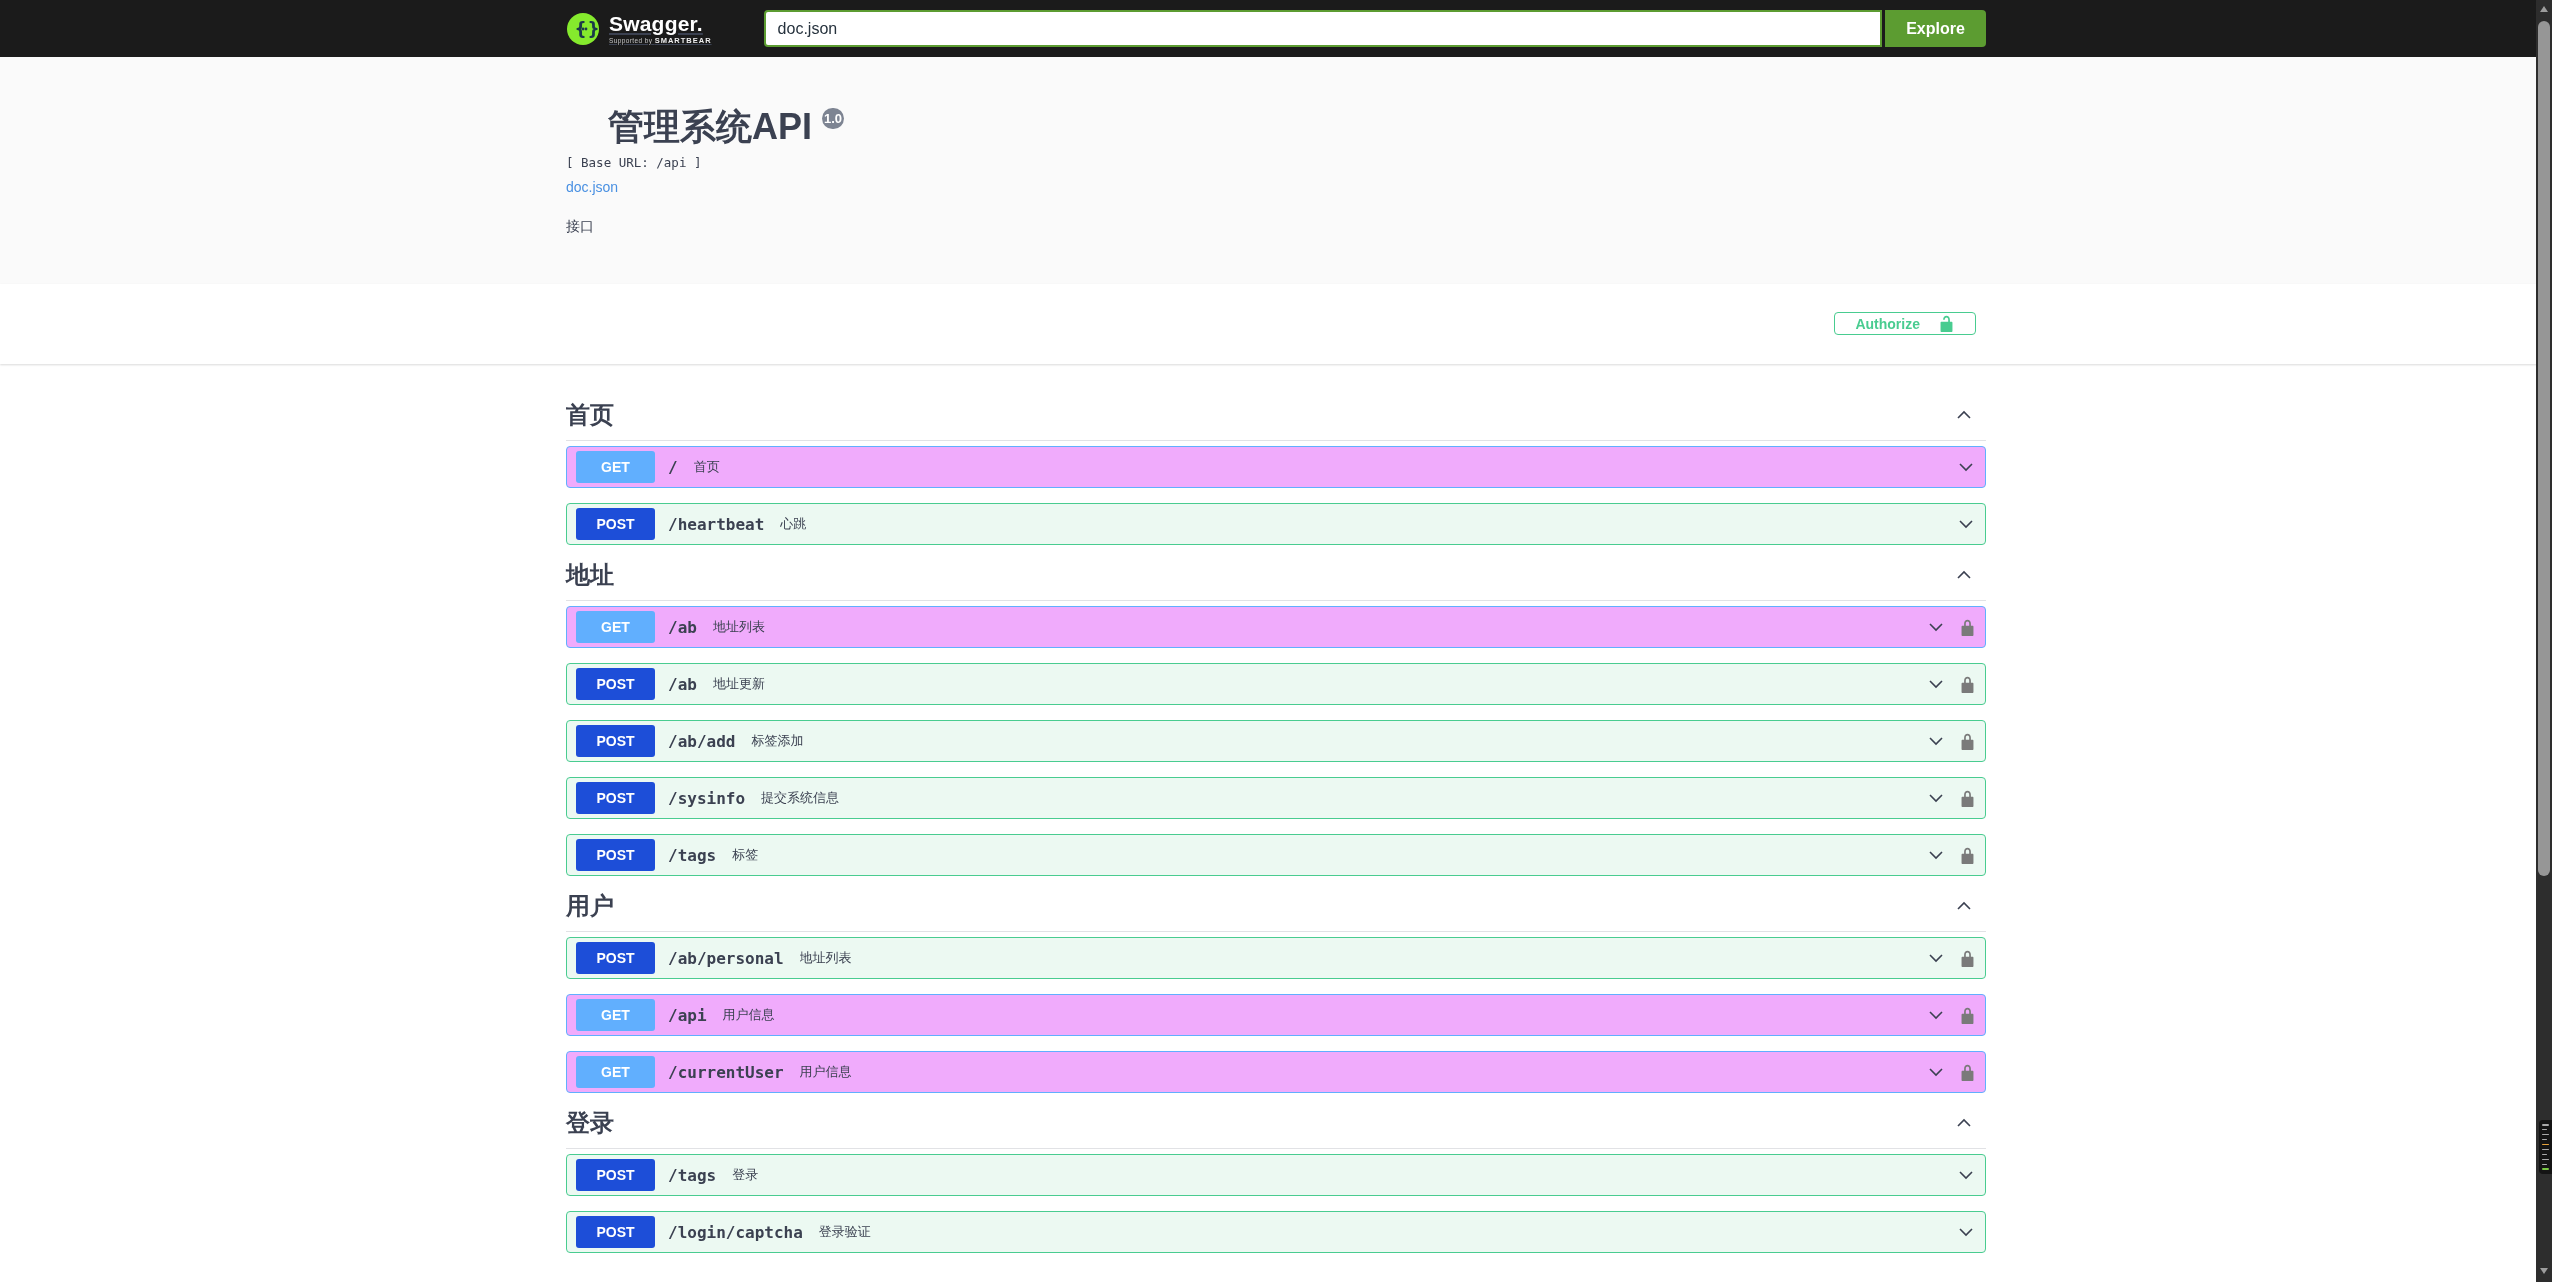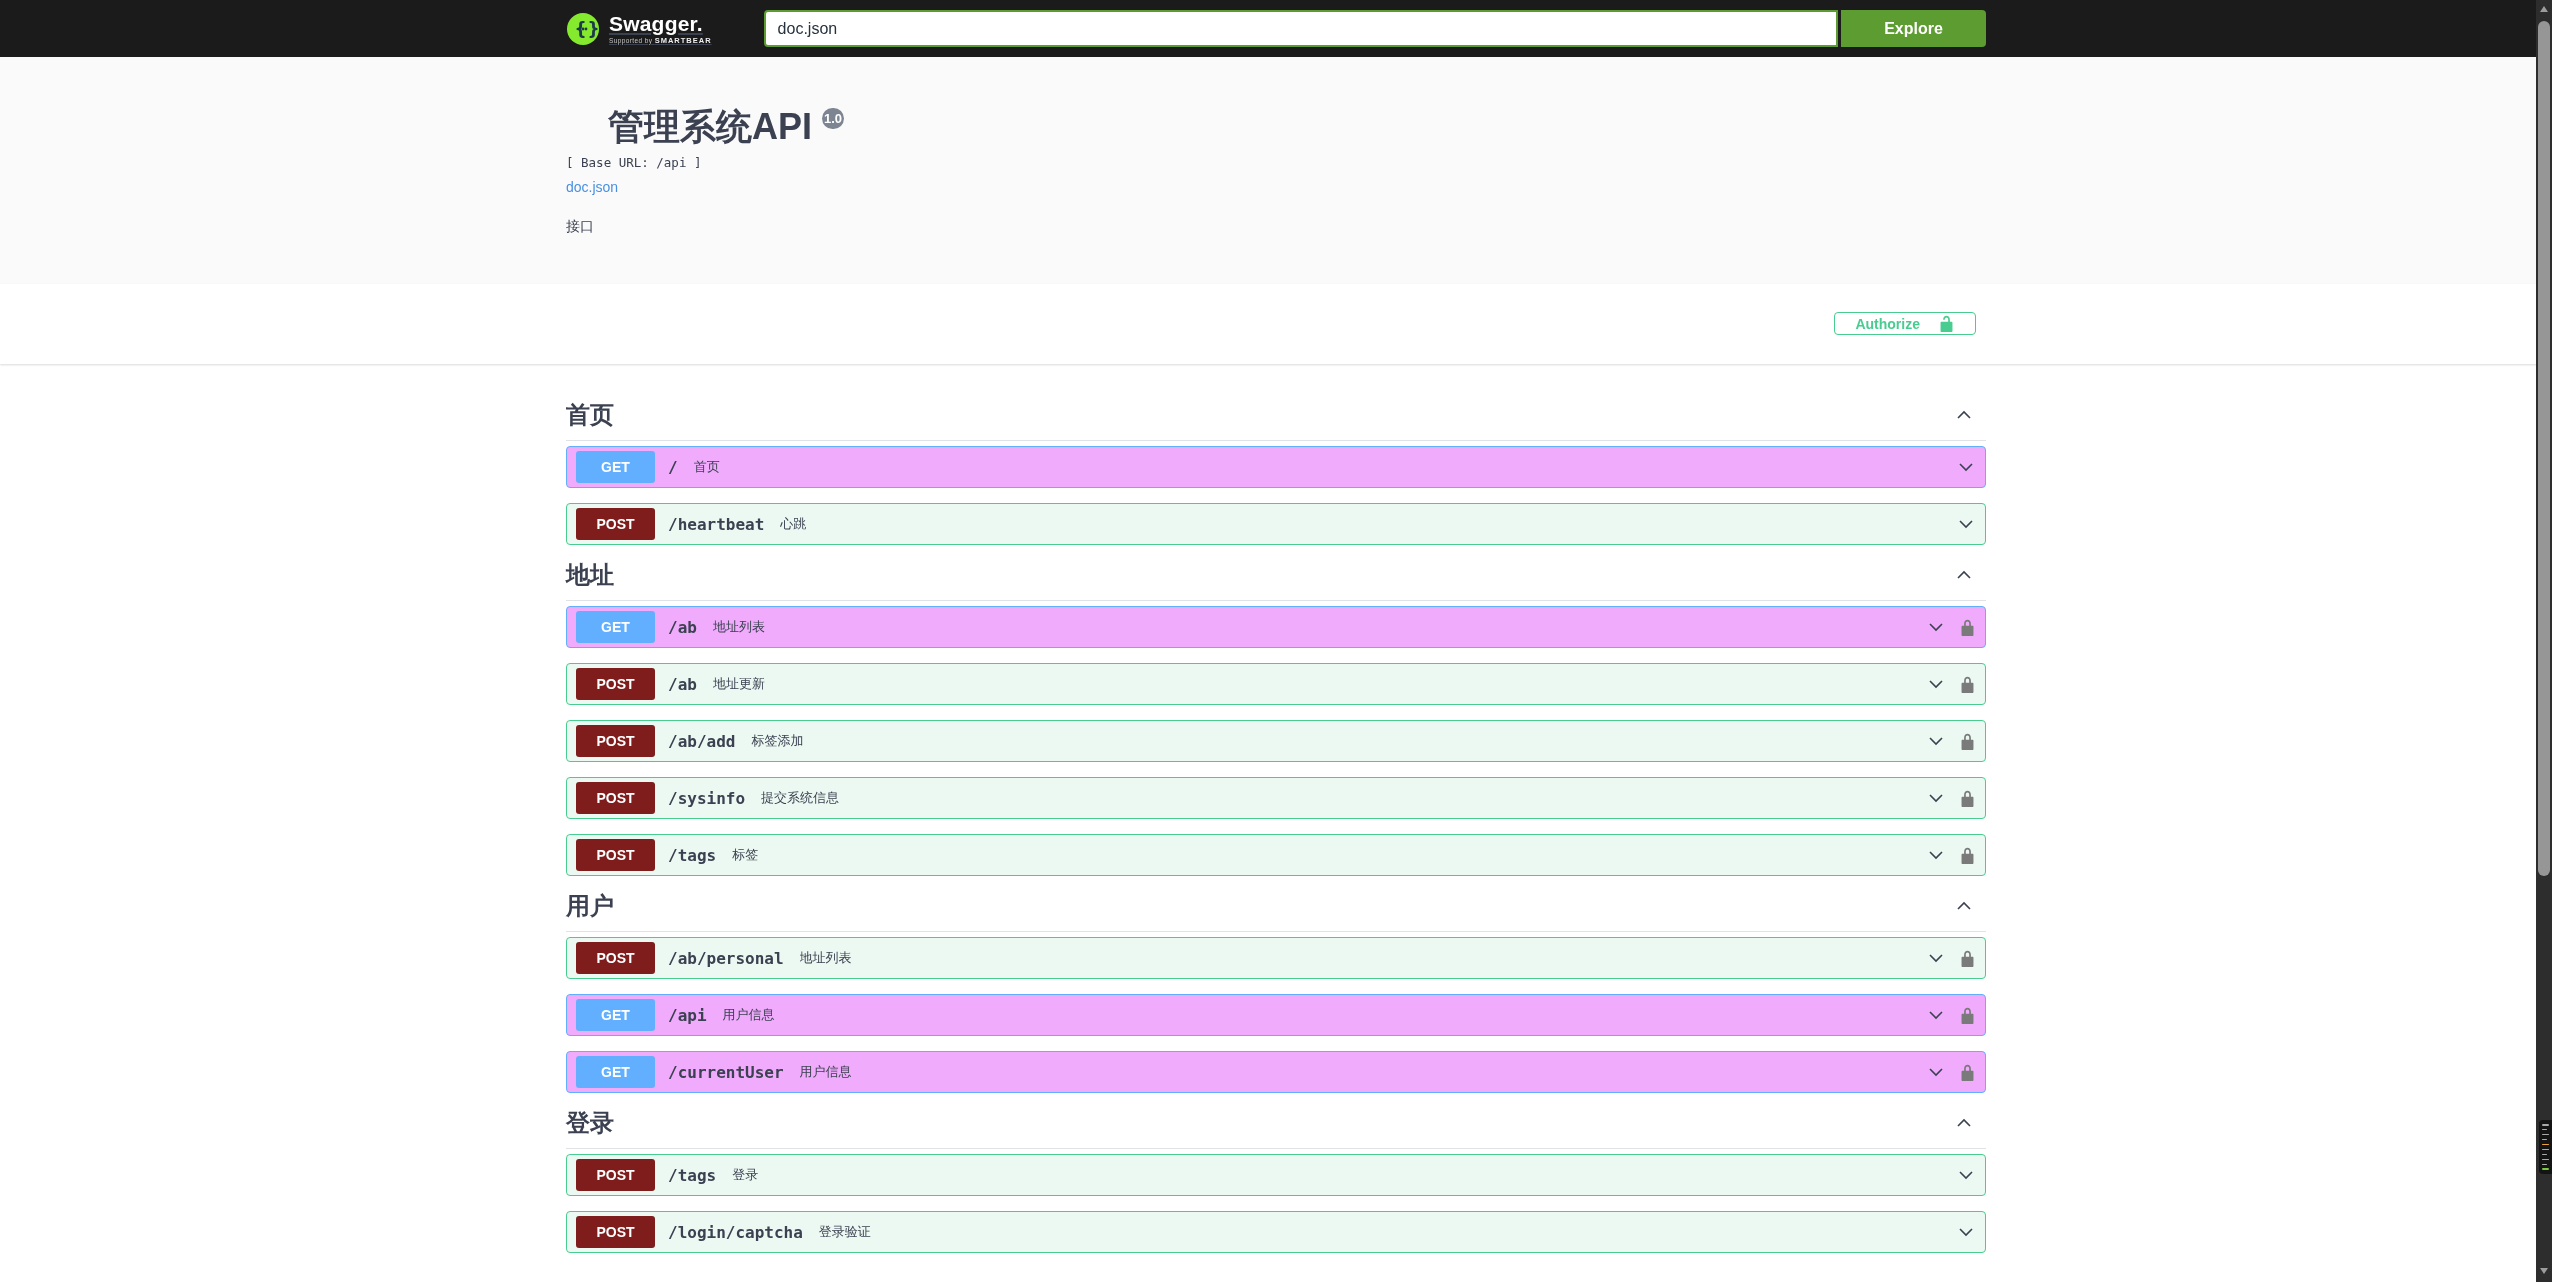--- a/index.html
+++ b/index.html
@@ -20,21 +20,21 @@
   .brand-name { color: #ffffff; font-size: 21px; font-weight: bold; letter-spacing: .2px; }
   .brand-sub { color: #c5c5c5; font-size: 6.5px; margin-top: 3px; letter-spacing: .4px; }
   .brand-sub b { color: #eee; font-size: 7.5px; letter-spacing: 1px; }
   .search-form { flex: 1; display: flex; align-items: stretch; margin-left: 52px; }
   .search-input {
     flex: 1; height: 37px; border: 2px solid #5c9c31; border-radius: 4px 0 0 4px;
     background: #fff; padding: 0 12px; font-size: 16px; color: #26323d; outline: none;
     font-family: "Liberation Sans", sans-serif;
   }
   .explore-btn {
-    width: 145px; height: 37px; margin-left: 3px; border: none; border-radius: 0 4px 4px 0;
+    width: 101px; height: 37px; margin-left: 3px; border: none; border-radius: 0 4px 4px 0;
     background: #5c9c31; color: #fff; font-weight: bold; font-size: 16px; cursor: pointer;
     font-family: "Liberation Sans", sans-serif;
   }
 
   
   .information-container { background: #fafafa; padding: 50px 0 49px 0; }
   .api-title { font-size: 36px; font-weight: bold; color: #3b4151; line-height: 40px; margin-left: 42px; }
   .version-badge {
     display: inline-block; vertical-align: top; margin-left: 10px; margin-top: 1px;
     background: #7d8492; color: #fff; border-radius: 57px; font-size: 13px; font-weight: bold;
@@ -74,21 +74,21 @@
     border-radius: 4px; border: 1px solid; padding: 0 9px; cursor: pointer;
   }
   .opblock.get  { background: #f0abfc; border-color: #61affe; }
   .opblock.post { background: #ecf9f2; border-color: #49cc90; }
   .method-badge {
     width: 79px; height: 32px; border-radius: 3px; color: #fff; font-weight: bold;
     font-size: 14px; display: flex; align-items: center; justify-content: center;
     font-family: "Liberation Sans", sans-serif; flex: 0 0 auto;
   }
   .method-badge.get  { background: #61affe; }
-  .method-badge.post { background: #7f1d1d; }
+  .method-badge.post { background: #1d4ed8; }
   .op-path {
     margin-left: 13px; font-family: "DejaVu Sans Mono", monospace; font-weight: bold;
     font-size: 16px; color: #3b4151; flex: 0 0 auto;
   }
   .op-summary { margin-left: 16px; font-size: 13px; color: #3b4151; flex: 1 1 auto;
     white-space: nowrap; overflow: hidden; }
   .op-lock { margin-left: 13px; flex: 0 0 auto; display: flex; }
   .chev { display: flex; flex: 0 0 auto; }
 
   

